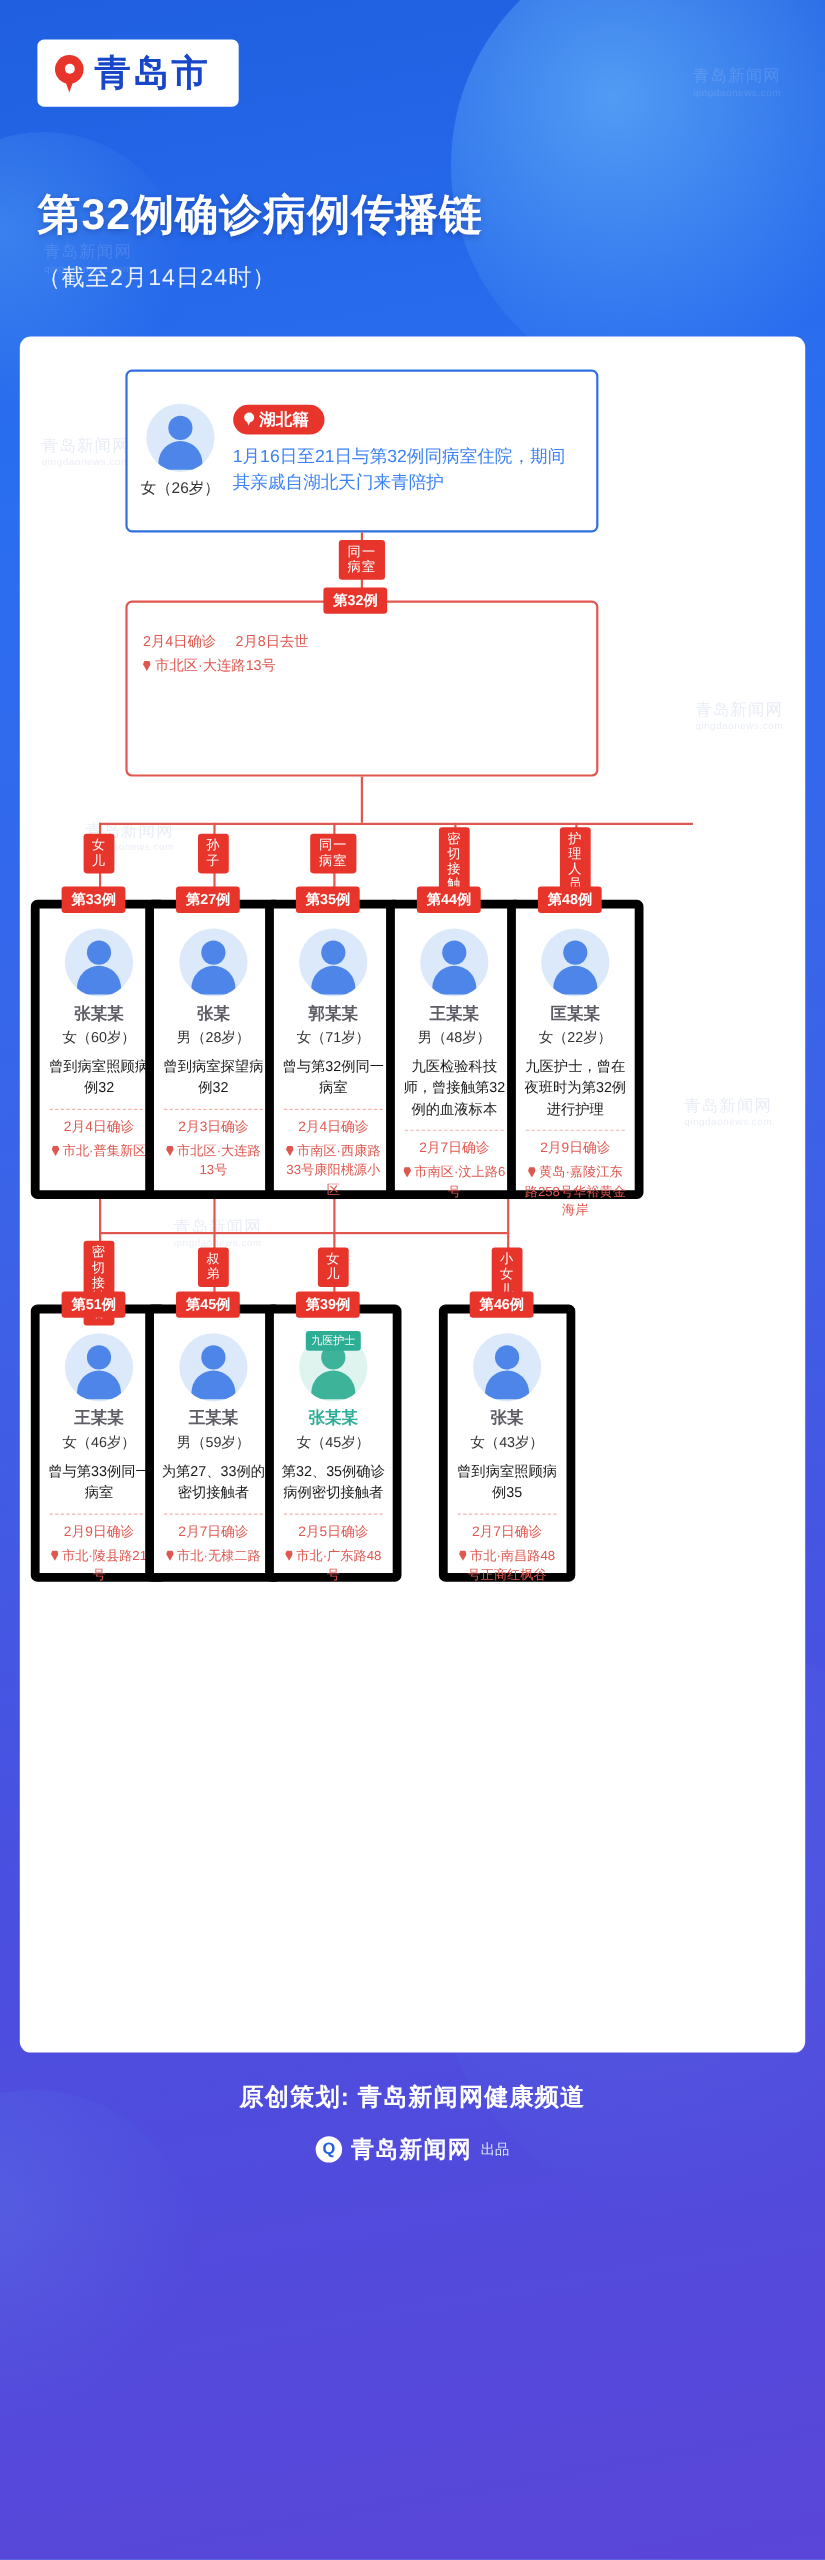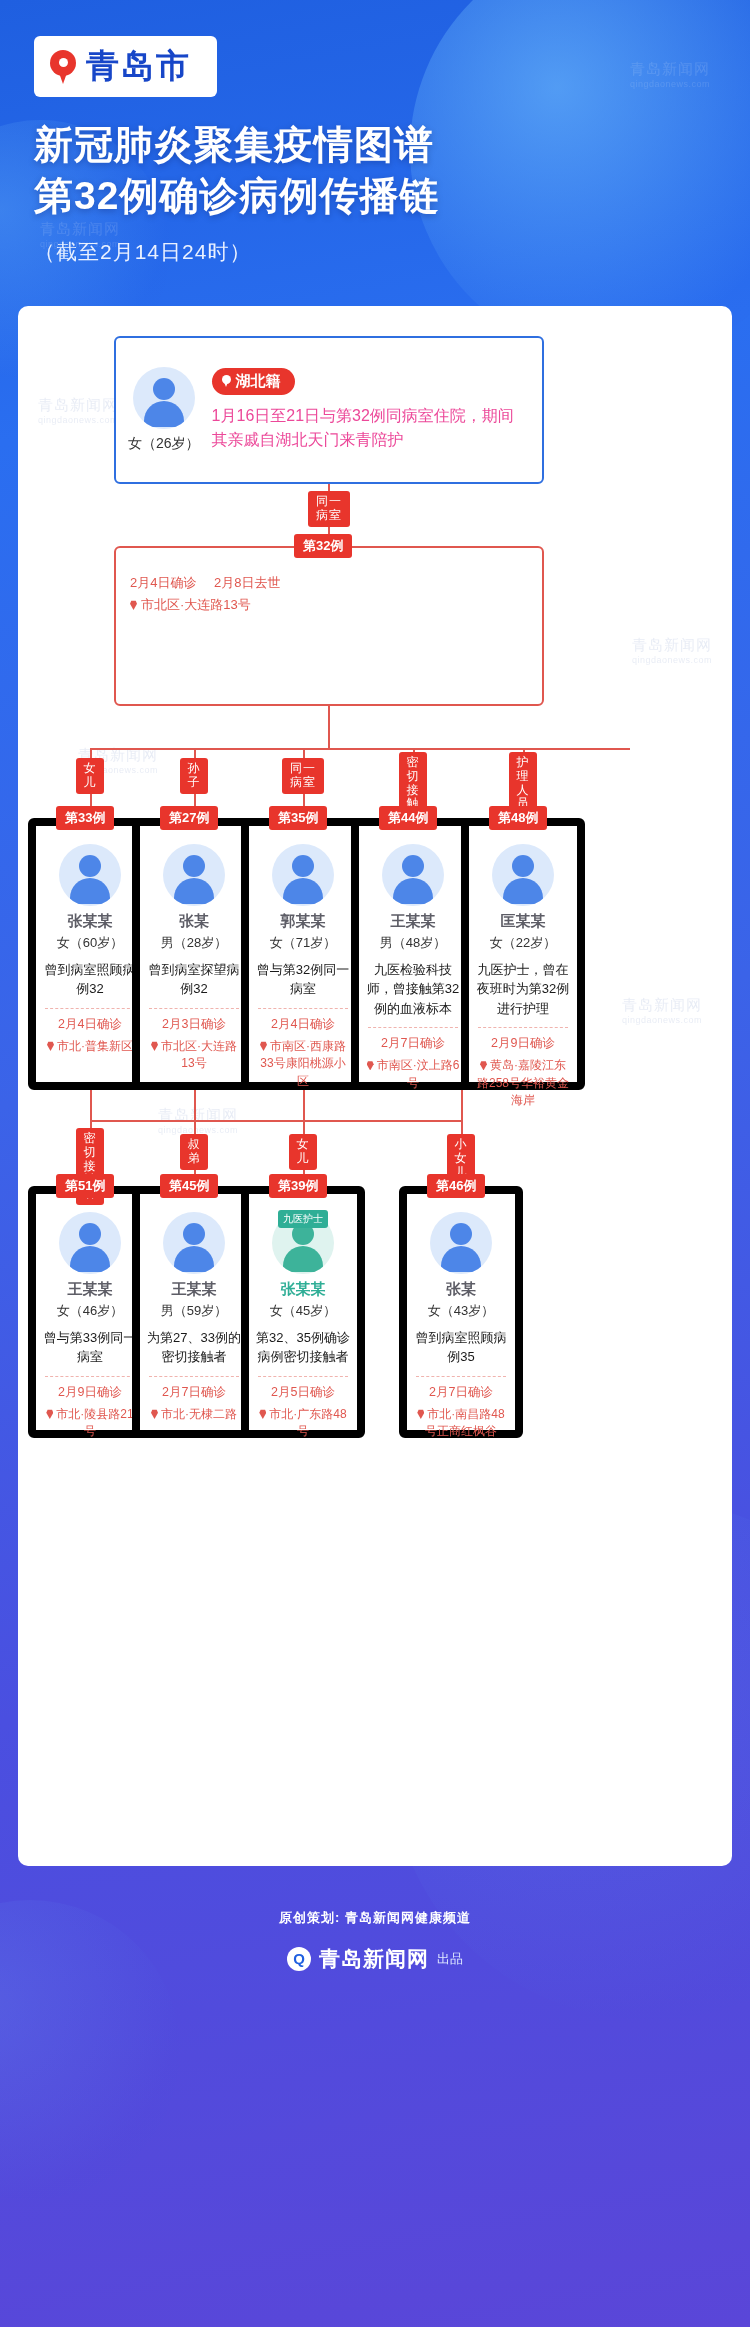--- a/index.html
+++ b/index.html
@@ -175,21 +175,21 @@
     background:#e8352c; color:#fff; border-radius:14px;
     font-size:15px; padding: 4px 14px 4px 10px; font-weight:bold;
   }
   .pin-sm { width:9px;height:12px;position:relative;display:inline-block;}
   .pin-sm::before{content:"";position:absolute;left:0;top:0;width:9px;height:9px;border-radius:50%;background:#fff;}
   .pin-sm::after{content:"";position:absolute;left:2.5px;top:7px;border-left:2px solid transparent;border-right:2px solid transparent;border-top:5px solid #fff;}
   .topinfo p {
     margin-top: 9px;
     font-size: 16px;
     line-height: 1.5;
-    color: #ec4899;
+    color: #3b82f6;
   }
 
   
   .card-2 {
     left: 96px; top: 240px; width: 430px; height: 160px;
     display:flex; gap: 14px; padding: 14px 16px 10px 14px;
   }
   .c2-text { flex:1; }
   .c2-text .desc { font-size:16px; line-height:1.5; color:#1a1a1a; }
   .c2-meta { margin-top: 10px; font-size:13px; color:#e0574f; line-height:1.7;}
@@ -230,21 +230,21 @@
     background:#2fae96; color:#fff; font-size:10px; padding:2px 5px; border-radius:3px;
     white-space:nowrap; z-index:3;
   }
 
   
   footer.bot {
     position:relative;
     text-align:center;
     padding: 26px 0 30px 0;
   }
-  .credit { color:#fff; font-size:13px; font-weight:bold; letter-spacing:1px;margin-top:17px;}
+  .credit { color:#fff; font-size:22px; font-weight:bold; letter-spacing:1px;}
   .brandrow { margin-top: 18px; display:flex; align-items:center; justify-content:center; gap:8px;}
   .brand-ico { width:24px;height:24px;border-radius:50%;background:#fff;position:relative;}
   .brand-ico::after{content:"Q";position:absolute;left:0;top:0;width:24px;height:24px;line-height:24px;text-align:center;color:#1f5fe0;font-weight:bold;font-size:15px;}
   .brand-txt { color:#fff; font-size:21px; font-weight:bold; letter-spacing:1px;}
   .brand-suffix{ color:#dfe8ff; font-size:13px; }
 </style>
 </head>
 <body>
 
 <div class="page">
@@ -261,21 +261,21 @@
   </div>
 
   <header class="top">
     <div class="city-row">
       <span class="pin-big">
           <span class="pin-dot"></span>
         </span>
       <span class="city-name">青岛市</span>
     </div>
     <h1 class="title">
-      <span>新冠肺炎聚集疫情图谱</span><br>
+      <br>
       <span>第32例确诊病例传播链</span>
     </h1>
     <div class="subtitle">（截至2月14日24时）</div>
   </header>
 
   <div class="board">
 
     <div class="watermark wm-dark" style="left:20px; top:90px;">
       <span>青岛新闻网</span><span class="wm-sub">qingdaonews.com</span>
     </div>

